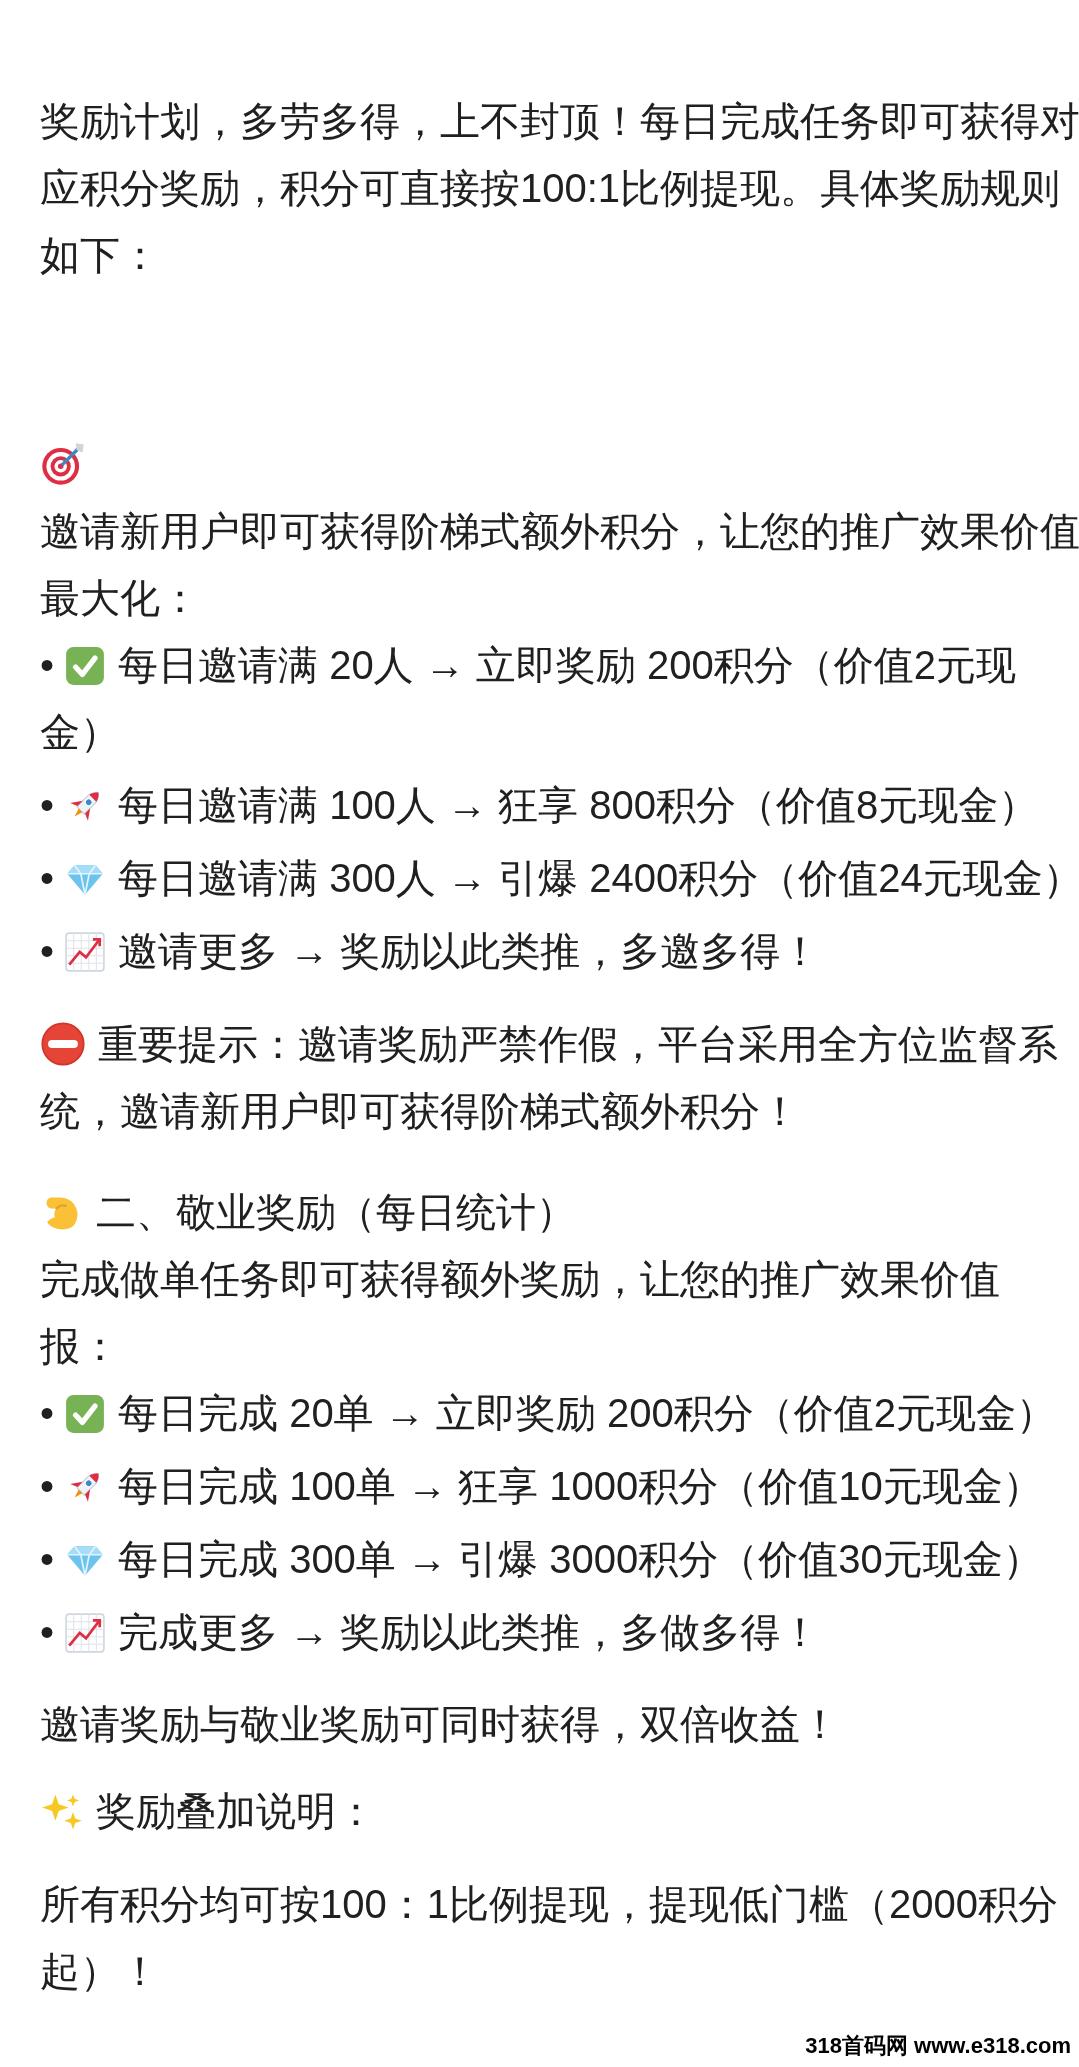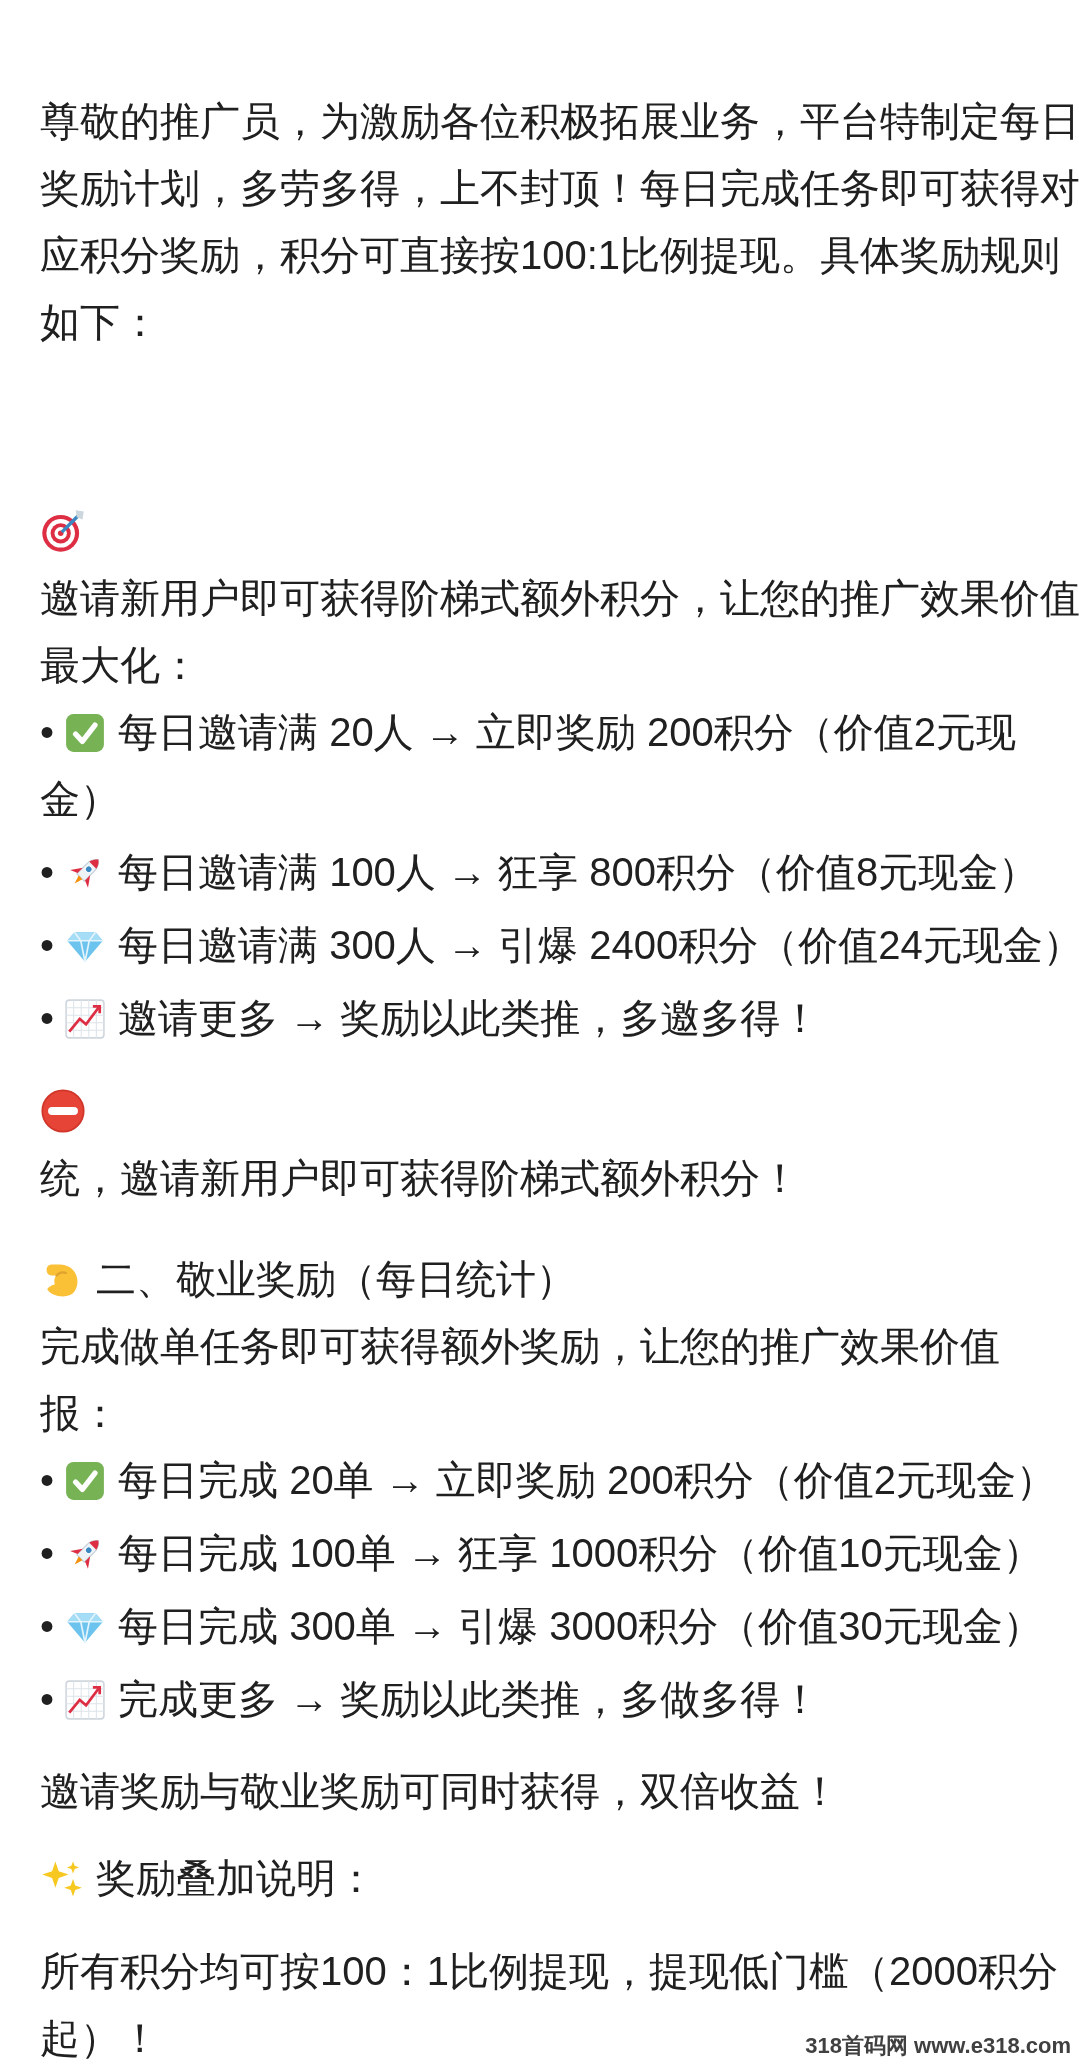--- a/index.html
+++ b/index.html
@@ -16,31 +16,30 @@
   .h1-invite{margin-top:142px;}
   .bl{margin-bottom:6px;}
   .bl:last-child{margin-bottom:0;}
   .notice{margin-top:26px;}
   .h2-work{margin-top:34px;}
   .h3-stack{margin-top:20px;}
   .p-double{margin-top:25px;}
   .p-withdraw{margin-top:26px;}
   .watermark{
     position:absolute;right:8px;bottom:6px;
-    font-size:22px;font-weight:bold;color:#404040;white-space:nowrap;
+    font-size:22px;font-weight:bold;color:#000000;white-space:nowrap;
     font-family:"Liberation Sans","DejaVu Sans",sans-serif;
   }
 </style>
 </head>
 <body>
 
 <div class="content">
 
   <div class="blk">
-    <div class="tline">尊敬的推广员，为激励各位积极拓展业务，平台特制定每日</div>
     <div class="tline">奖励计划，多劳多得，上不封顶！每日完成任务即可获得对</div>
     <div class="tline">应积分奖励，积分可直接按100:1比例提现。具体奖励规则</div>
     <div class="tline">如下：</div>
   </div>
 
   <div class="tline h1-invite">
     <svg class="emoji" width="46" height="46" viewBox="0 0 40 40">
       <circle cx="18" cy="22" r="16" fill="#dd2e44"></circle>
       <circle cx="18" cy="22" r="12.4" fill="#ffffff"></circle>
       <circle cx="18" cy="22" r="8.8" fill="#dd2e44"></circle>
@@ -92,21 +91,21 @@
         <path d="M27.5 8 L34 8 L34 14.5" stroke="#dd2e44" stroke-width="2.6" fill="none"></path>
       </svg><span>邀请更多 → 奖励以此类推，多邀多得！</span>
     </div>
   </div>
 
   <div class="blk notice">
     <div class="tline">
       <svg class="emoji" width="46" height="46" viewBox="0 0 40 40">
         <circle cx="20" cy="20" r="18" fill="#e74438" stroke="#cf3529" stroke-width="1.5"></circle>
         <rect x="7" y="16.5" width="26" height="7" rx="3.5" fill="#ffffff"></rect>
-      </svg>
+      </svg><span>重要提示：邀请奖励严禁作假，平台采用全方位监督系</span>
     </div>
     <div class="tline">统，邀请新用户即可获得阶梯式额外积分！</div>
   </div>
 
   <div class="tline h2-work">
     <svg class="emoji" width="44" height="44" viewBox="0 0 40 40">
       <path d="M31 31 C34 27 35 21 33 16 C31 10 25 6 18 6 L11 6 C8 6 6 8 6 11 C6 14 8 16 11 16 L15 16 C13 18 12.5 21 13.5 24 C10.5 24.5 8 26 6.5 28.5 C9 32.5 14.5 35 21 35 C25.2 35 28.8 33.6 31 31 Z" fill="#fac036"></path>
       <path d="M15 16 C17 13.5 20.5 12.5 23.5 13.5" stroke="#e0a32e" stroke-width="2" fill="none" stroke-linecap="round"></path>
     </svg><span>二、敬业奖励（每日统计）</span>
   </div>

